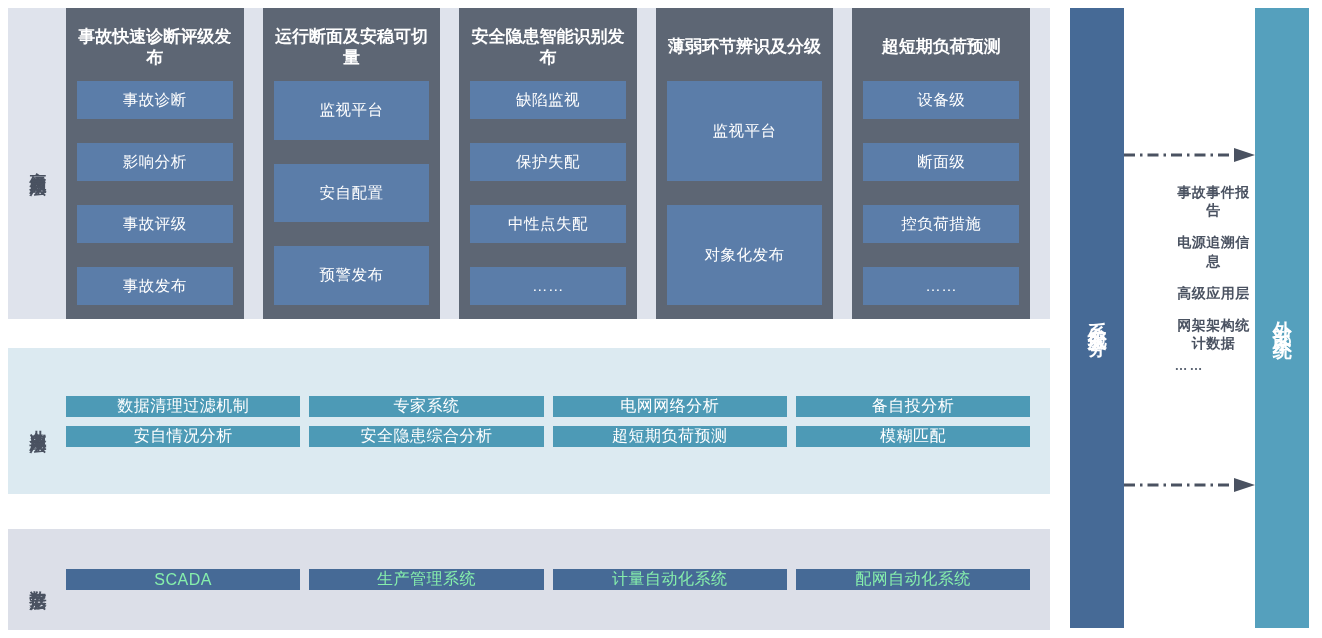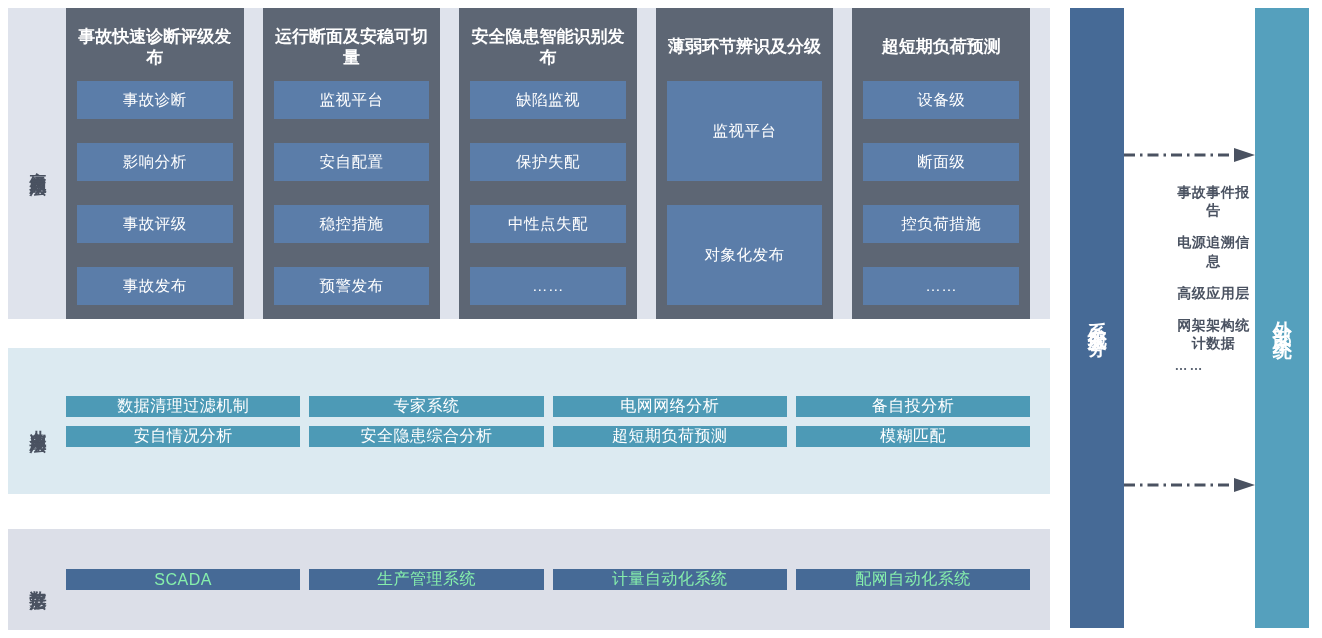--- a/index.html
+++ b/index.html
@@ -240,21 +240,20 @@
           <div class="adv-item">事故评级</div>
           <div class="adv-item">事故发布</div>
         </div>
       </div>
 
       <div class="adv-col">
         <div class="adv-col-title">运行断面及安稳可切量</div>
         <div class="adv-items">
           <div class="adv-item">监视平台</div>
           <div class="adv-item">安自配置</div>
-          <div class="adv-item">稳控措施</div>
           <div class="adv-item">预警发布</div>
         </div>
       </div>
 
       <div class="adv-col">
         <div class="adv-col-title">安全隐患智能识别发布</div>
         <div class="adv-items">
           <div class="adv-item">缺陷监视</div>
           <div class="adv-item">保护失配</div>
           <div class="adv-item">中性点失配</div>

